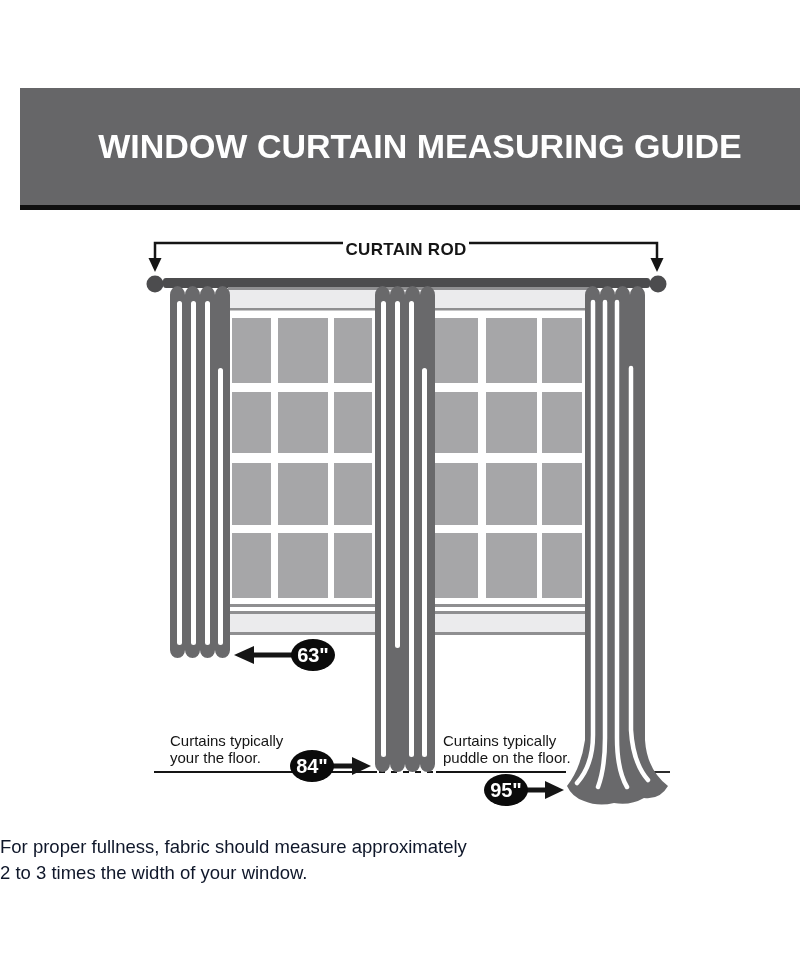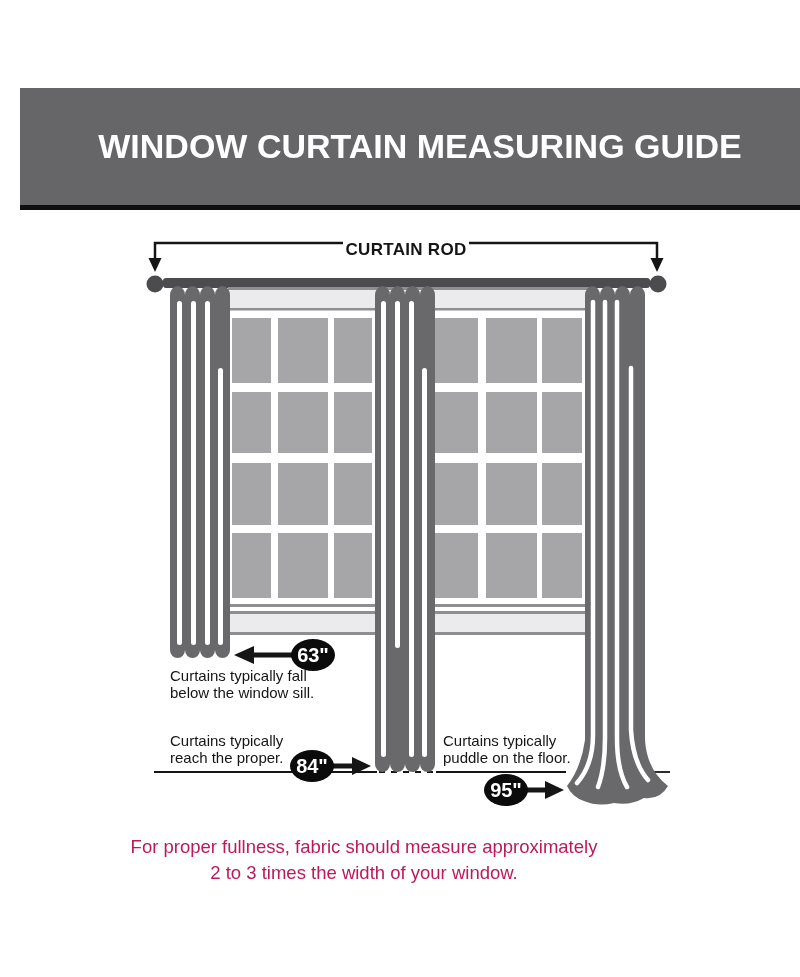--- a/index.html
+++ b/index.html
@@ -27,22 +27,22 @@
   .cap-95{top:732px; left:443px;}
 
   .badge{position:absolute; width:44px; height:32px; border-radius:50%;
     background:var(--badge_bg); color:var(--badge_text);
     display:flex; align-items:center; justify-content:center;
     font-size:20px; font-weight:bold;}
   .badge-63{top:639px; left:291px;}
   .badge-84{top:750px; left:290px;}
   .badge-95{top:774px; left:484px;}
 
-  .footer{position:absolute; top:834px; left:0; width:728px; text-align:center;
-    color:#be185d; font-size:18.5px; line-height:26px;}
+  .footer{position:absolute; top:834px; left:0; width:728px; 
+    color:#0f172a; font-size:18.5px; line-height:26px;}
 
   .pane{fill:var(--pane);}
   .stripe{fill:#ffffff;}
   .stripe-path{fill:none; stroke:#ffffff; stroke-width:4.5; stroke-linecap:round;}
   .curt{fill:var(--curtain);}
   .ink-line{stroke:var(--ink); fill:none;}
   .ink-fill{fill:var(--ink);}
 </style>
 </head>
 <body>
@@ -165,27 +165,23 @@
   <div class="badge badge-63">
     <span>63"</span>
   </div>
   <div class="badge badge-84">
     <span>84"</span>
   </div>
   <div class="badge badge-95">
     <span>95"</span>
   </div>
 
-  <div class="caption cap-63">
-    <div>Curtains typically fall</div>
-    <div>below the window sill.</div>
-  </div>
   <div class="caption cap-84">
     <div>Curtains typically</div>
-    <div>reach the proper.</div>
+    <div>your the floor.</div>
   </div>
   <div class="caption cap-95">
     <div>Curtains typically</div>
     <div>puddle on the floor.</div>
   </div>
 
   <div class="footer">
     <div>For proper fullness, fabric should measure approximately</div>
     <div>2 to 3 times the width of your window.</div>
   </div>

